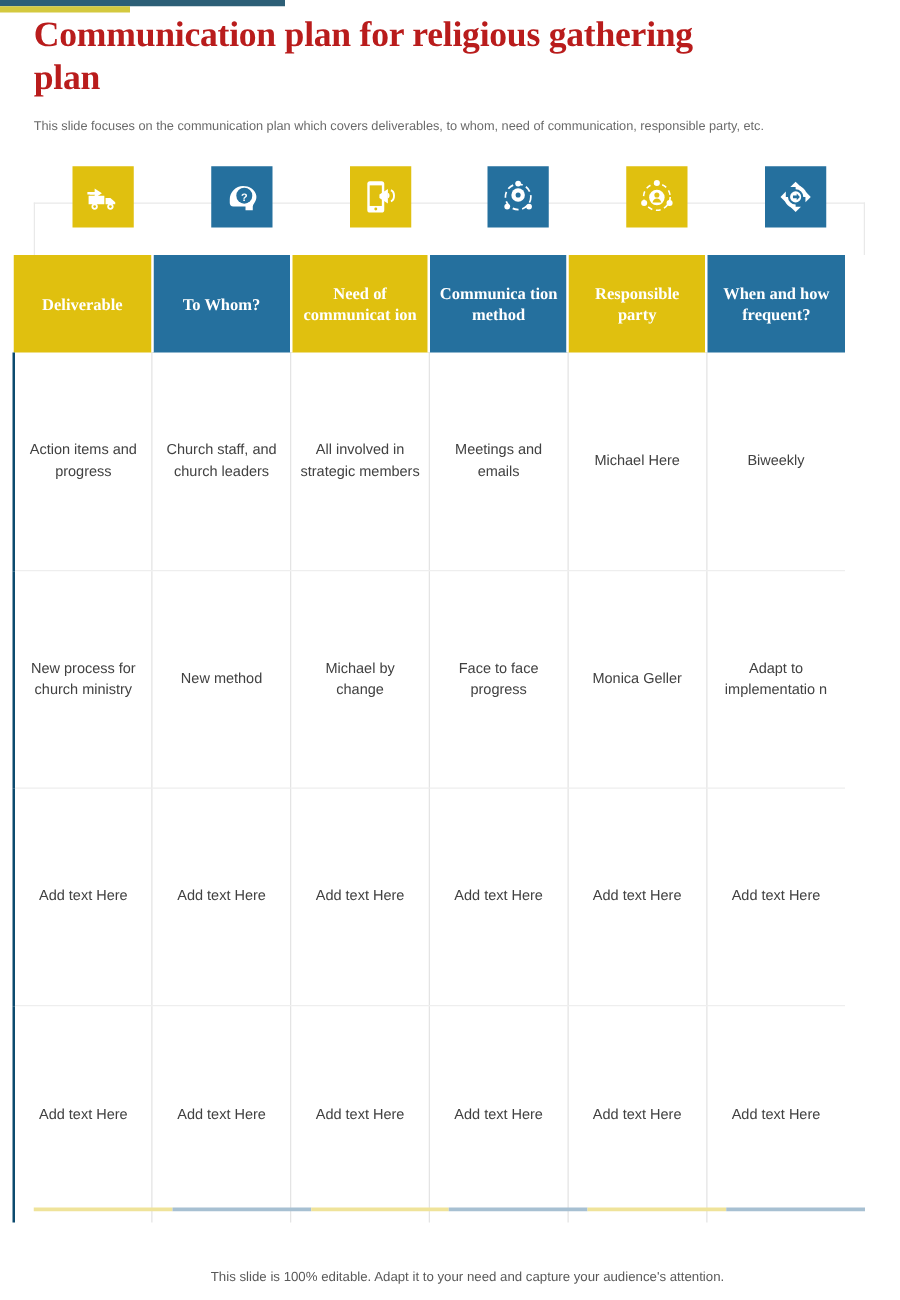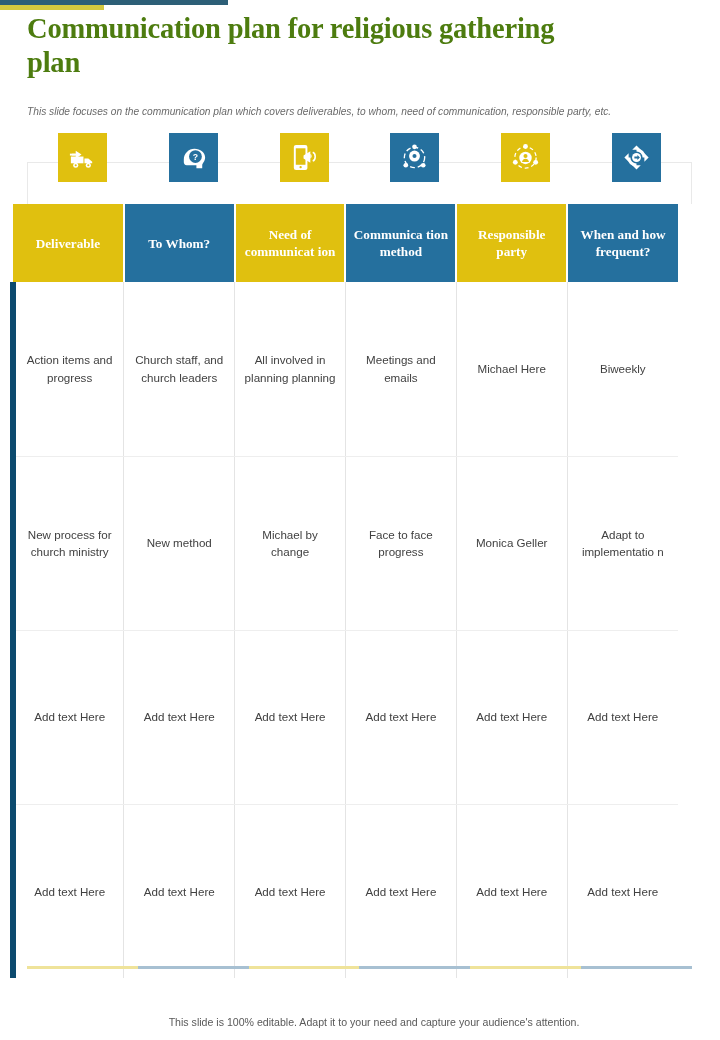--- a/index.html
+++ b/index.html
@@ -34,32 +34,31 @@
     position: absolute;
     top: 12px;
     left: 27px;
     width: 672px;
   }
   .page-title {
     font-family: "Liberation Serif", serif;
     font-weight: bold;
     font-size: 28.5px;
     line-height: 34px;
-    color: #4d7c0f;
+    color: #b91c1c;
     letter-spacing: -0.2px;
     width: 560px;
   }
   .page-subtitle {
-    margin-top: 25px;
+    margin-top: 15px;
     font-family: "Liberation Sans", sans-serif;
     font-size: 10.2px;
     line-height: 13.5px;
     color: #6a6a6a;
     width: 668px;
-    font-style: italic;
   }
 
   
   .icon-strip {
     position: absolute;
     top: 133px;
     left: 27px;
     width: 665px;
     height: 52px;
     display: flex;
@@ -143,21 +142,21 @@
     font-family: "Liberation Sans", sans-serif;
     font-size: 11.6px;
     line-height: 17.5px;
     color: #414141;
     padding: 4px 7px;
     border-right: 1px solid #e4e4e4;
     border-bottom: 1px solid #eeeeee;
   }
   .table tbody td:last-child { border-right: none; }
   .table tbody tr:last-child td { border-bottom: none; }
-  .table tbody tr td:first-child { border-left: 6px solid #0c4a6e; }
+  .table tbody tr td:first-child { border-left: 2px solid #0c4a6e; }
 
   
   .bottom-strip {
     position: absolute;
     top: 966px;
     left: 27px;
     width: 665px;
     height: 3px;
     display: flex;
   }
@@ -285,21 +284,21 @@
       <th class="hd-yellow">Need of communicat ion</th>
       <th class="hd-blue">Communica tion method</th>
       <th class="hd-yellow">Responsible party</th>
       <th class="hd-blue">When and how frequent?</th>
     </tr>
   </thead>
   <tbody>
     <tr>
       <td>Action items and progress</td>
       <td>Church staff, and church leaders</td>
-      <td>All involved in planning planning</td>
+      <td>All involved in strategic members</td>
       <td>Meetings and emails</td>
       <td>Michael Here</td>
       <td>Biweekly</td>
     </tr>
     <tr>
       <td>New process for church ministry</td>
       <td>New method</td>
       <td>Michael by change</td>
       <td>Face to face progress</td>
       <td>Monica Geller</td>

